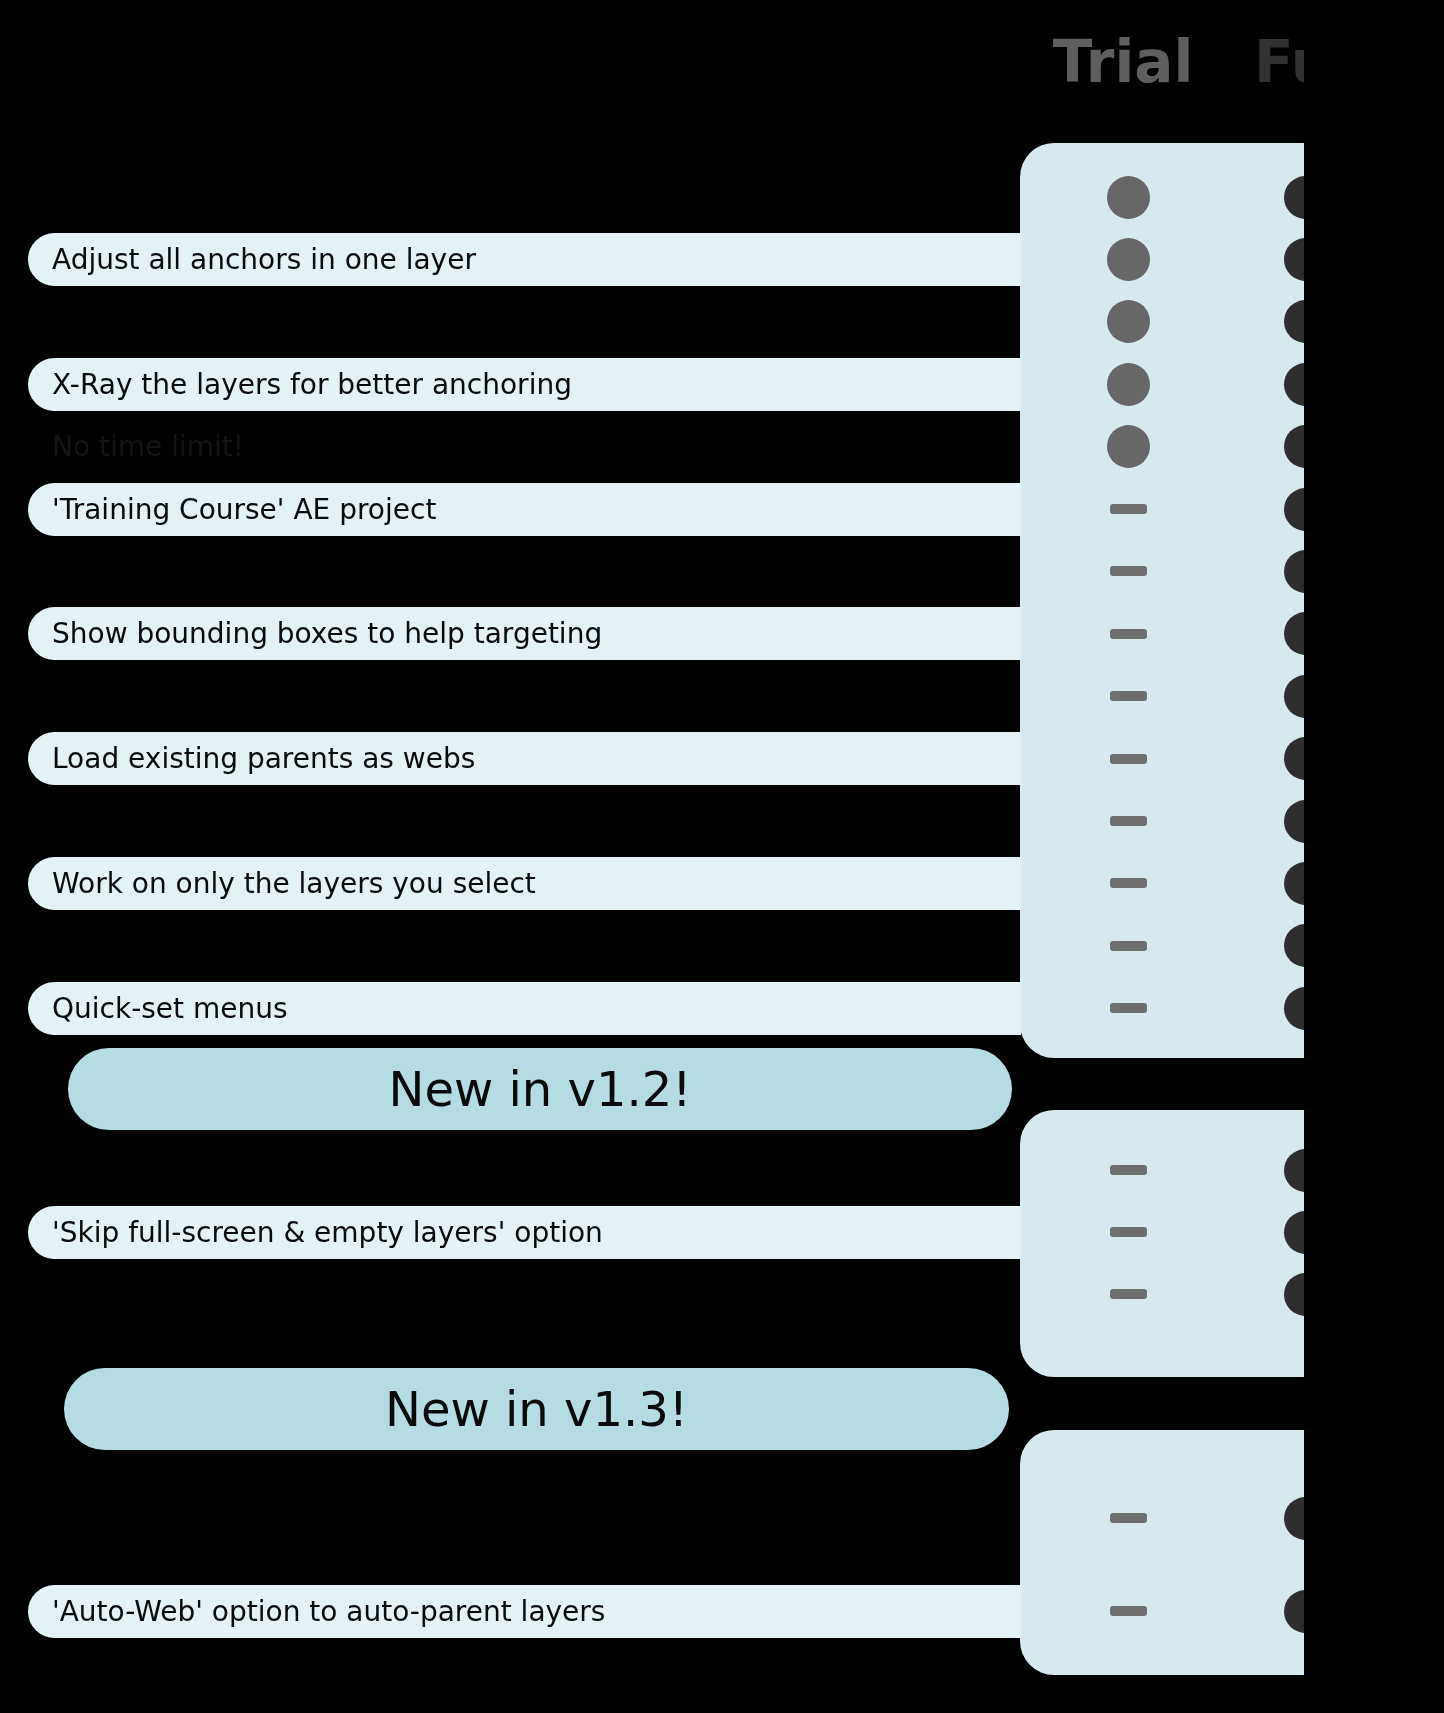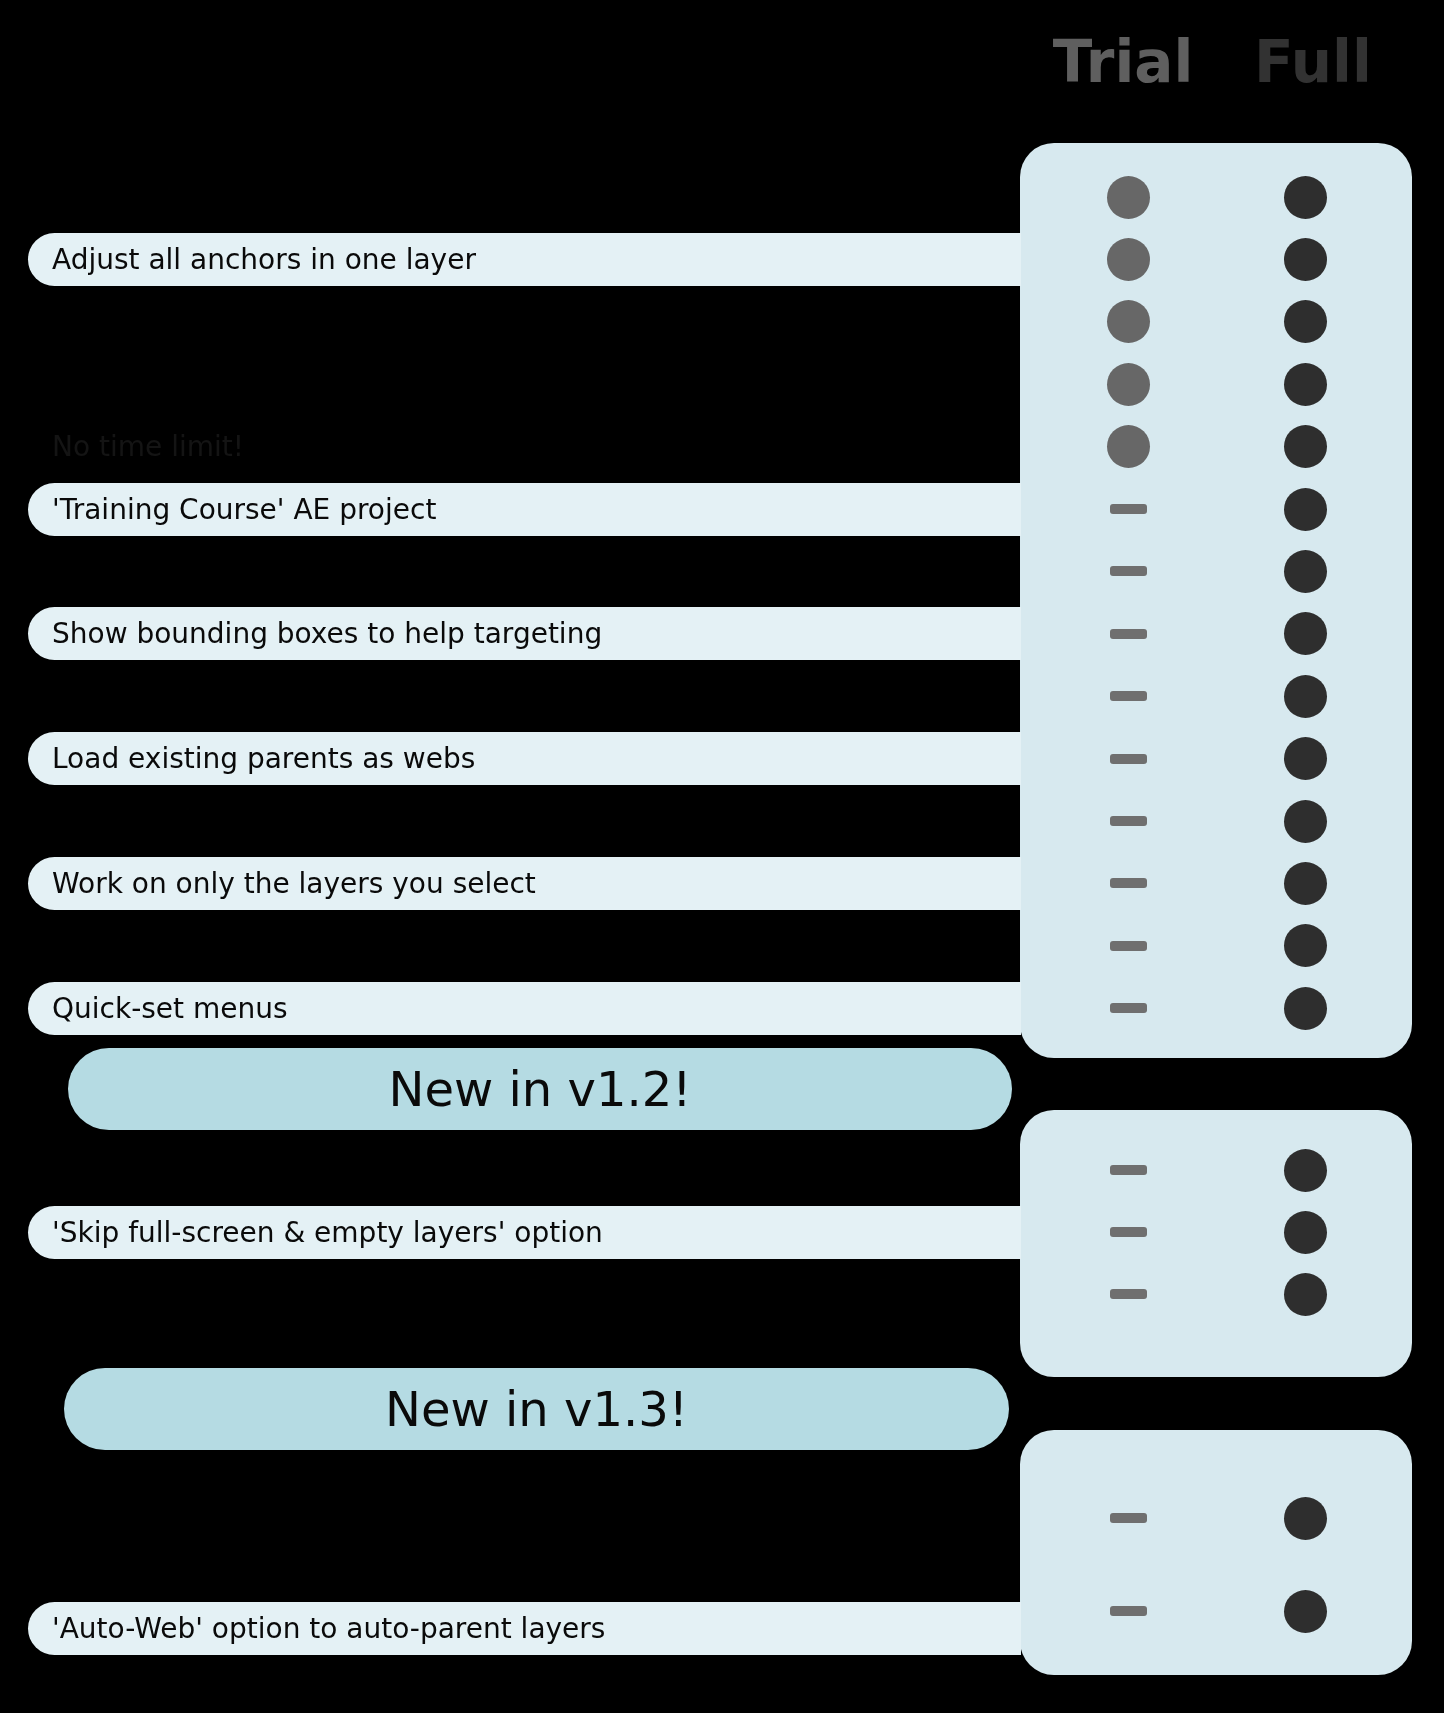--- a/index.html
+++ b/index.html
@@ -1,18 +1,18 @@
 <!DOCTYPE html>
 <html><head>
 <meta charset="utf-8">
 <style>
   html,body{margin:0;padding:0;background:#000;}
   .stage{
     position:relative;
-    width:1444px;height:1713px;
+    width:1304px;height:1713px;
     background:var(--bg,#000);
     overflow:hidden;
     font-family:"DejaVu Sans","Liberation Sans",sans-serif;
   }
   .col-header{
     position:absolute;
     top:24px;height:76px;line-height:76px;
     width:320px;margin-left:-160px;
     text-align:center;
     font-size:58px;font-weight:bold;
@@ -73,20 +73,21 @@
   <div class="col-header full" style="left:1313px">Full</div>
 
 <div class="panel" style="left: 1020px; top: 143px; width: 392px; height: 915px;"></div>
     <div class="marker-dot trial" style="left: 1128px; top: 197px;"></div>
     <div class="marker-dot full" style="left: 1305px; top: 197px;"></div>
     <div class="feature-label" style="top: 232.9px;">Adjust all anchors in one layer</div>
     <div class="marker-dot trial" style="left: 1128px; top: 259.4px;"></div>
     <div class="marker-dot full" style="left: 1305px; top: 259.4px;"></div>
     <div class="marker-dot trial" style="left: 1128px; top: 321.8px;"></div>
     <div class="marker-dot full" style="left: 1305px; top: 321.8px;"></div>
+    <div class="feature-label" style="top: 357.7px;">X-Ray the layers for better anchoring</div>
     <div class="marker-dot trial" style="left: 1128px; top: 384.2px;"></div>
     <div class="marker-dot full" style="left: 1305px; top: 384.2px;"></div>
     <div class="feature-label plain" style="top: 420.1px;">No time limit!</div>
     <div class="marker-dot trial" style="left: 1128px; top: 446.6px;"></div>
     <div class="marker-dot full" style="left: 1305px; top: 446.6px;"></div>
     <div class="feature-label" style="top: 482.5px;">'Training Course' AE project</div>
     <div class="marker-dash" style="left: 1128px; top: 509px;"></div>
     <div class="marker-dot full" style="left: 1305px; top: 509px;"></div>
     <div class="marker-dash" style="left: 1128px; top: 571.4px;"></div>
     <div class="marker-dot full" style="left: 1305px; top: 571.4px;"></div>
@@ -114,16 +115,16 @@
     <div class="marker-dot full" style="left: 1305px; top: 1170px;"></div>
     <div class="feature-label" style="top: 1205.5px;">'Skip full-screen &amp; empty layers' option</div>
     <div class="marker-dash" style="left: 1128px; top: 1232px;"></div>
     <div class="marker-dot full" style="left: 1305px; top: 1232px;"></div>
     <div class="marker-dash" style="left: 1128px; top: 1294px;"></div>
     <div class="marker-dot full" style="left: 1305px; top: 1294px;"></div>
     <div class="banner" style="left: 64px; top: 1368px; width: 945px; height: 82px;">New in v1.3!</div>
     <div class="panel" style="left: 1020px; top: 1430px; width: 392px; height: 245px;"></div>
     <div class="marker-dash" style="left: 1128px; top: 1518px;"></div>
     <div class="marker-dot full" style="left: 1305px; top: 1518px;"></div>
-    <div class="feature-label" style="top: 1584.5px; margin-top: 17px;">'Auto-Web' option to auto-parent layers</div>
+    <div class="feature-label" style="top: 1584.5px;">'Auto-Web' option to auto-parent layers</div>
     <div class="marker-dash" style="left: 1128px; top: 1611px;"></div>
     <div class="marker-dot full" style="left: 1305px; top: 1611px;"></div>
   </div>
 
 </body></html>

